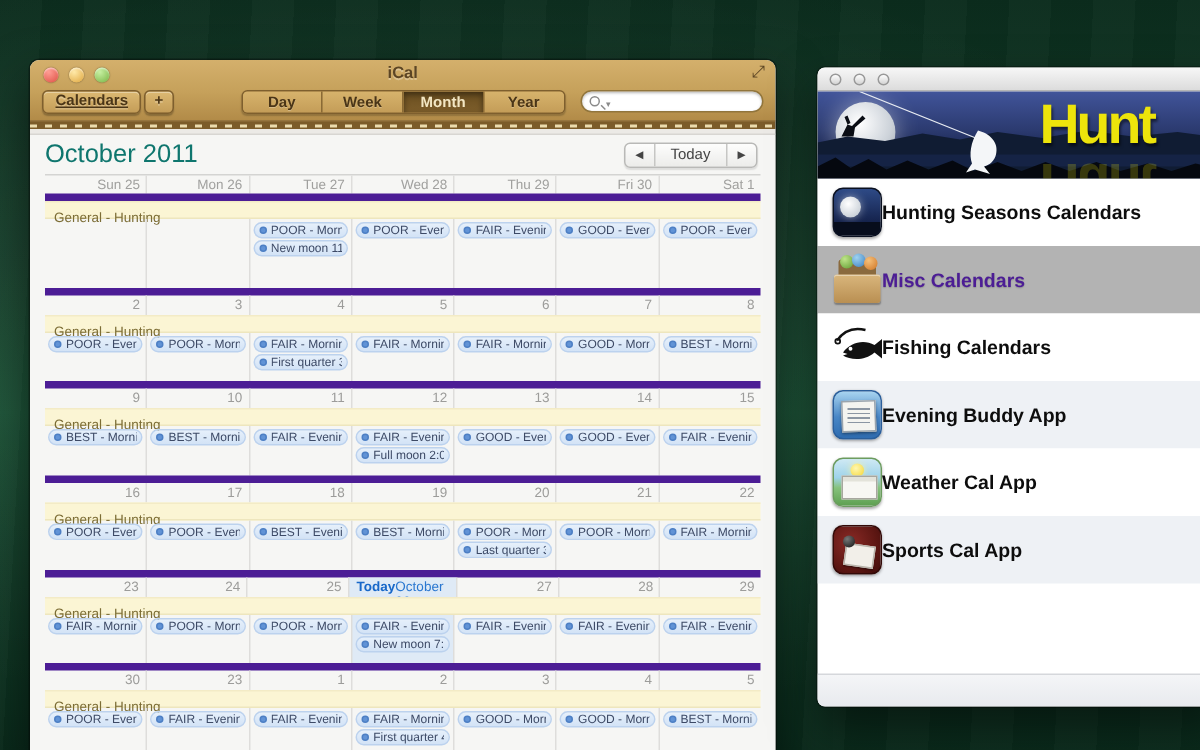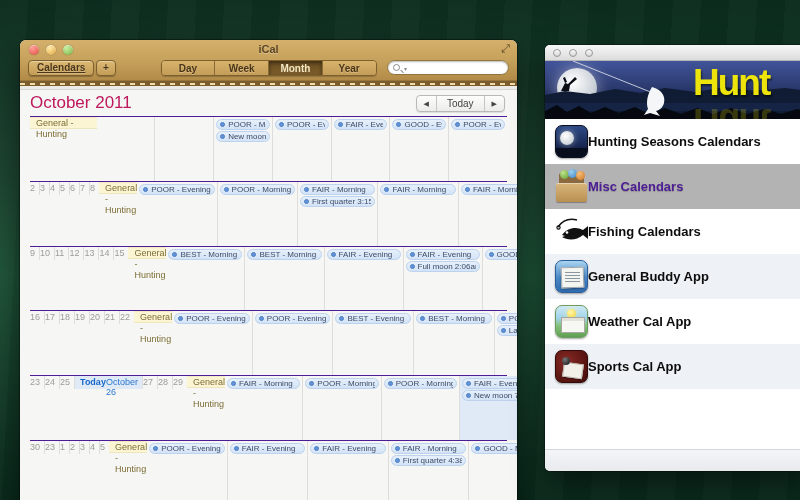--- a/index.html
+++ b/index.html
@@ -43,33 +43,33 @@
   .mag { position:absolute; left:5px; top:3px; width:7px; height:7px; border:1.4px solid #8a8a8a; border-radius:50%; }
   .mag::after { content:""; position:absolute; left:6px; top:6px; width:4px; height:1.4px; background:#8a8a8a; transform:rotate(45deg); }
   .mag-arrow { position:absolute; left:16px; top:4px; font-size:6px; color:#8a8a8a; }
   .stitch-strip { height:6px; background:#7c5c2a; border-top:1px solid #96753f;
     background-image:repeating-linear-gradient(90deg,#ecdcae 0 5px,rgba(0,0,0,0) 5px 10px);
     background-size:100% 2px; background-position:0 2px; background-repeat:no-repeat; }
   .torn-edge { height:4px; background:#eceae6; border-bottom:1px solid #d8d6d2; box-shadow:0 1px 1px rgba(0,0,0,.12); }
 
   .cal-content { position:absolute; left:0; right:0; top:50px; bottom:0; background:#f6f6f4; }
   .month-bar { position:relative; height:26px; }
-  .month-title { position:absolute; left:10px; top:3px; font-size:17px; color:#be185d; }
+  .month-title { position:absolute; left:10px; top:3px; font-size:17px; color:#0f766e; }
   .nav-seg { position:absolute; right:12px; top:5px; height:17px; display:flex; border:1px solid #b9b9b7; border-radius:4px; overflow:hidden;
     background:linear-gradient(#fdfdfc,#ececea); box-shadow:0 1px 1px rgba(0,0,0,.1); }
   .nav-seg > span { line-height:15px; color:#444; border-left:1px solid #c6c6c4; }
   .nav-seg > span:first-child{ border-left:none; }
   .nav-arrow { font-size:7px; padding:0 7px; }
   .nav-today { font-size:10px; padding:0 10px; }
 
   .month-grid { position:absolute; left:10px; right:10px; top:26px; bottom:5px; display:flex; flex-direction:column; }
   .grid-header-row { display:flex; height:13px; border-top:1px solid #d4d4d2; }
   .hcell { flex:1; text-align:right; padding:1px 4px 0 0; font-size:9px; color:#a0a09e; border-left:1px solid #dedddb; }
   .hcell:first-child{ border-left:none; }
-  .week-row { flex:1; display:flex; flex-direction:row; border-top:1px solid #4c1d95; }
+  .week-row { flex:1; display:flex; flex-direction:column; border-top:5px solid #4c1d95; }
   .num-row { display:flex; height:13px; }
   .ncell { flex:1; text-align:right; padding:1px 4px 0 0; font-size:9px; color:#9c9c9a; border-left:1px solid #dedddb; }
   .ncell:first-child{ border-left:none; }
   .ncell.today { background:#dfeaf6; display:flex; justify-content:space-between; padding:1px 4px 0 5px; text-align:left; }
   .today-word { color:#1868c9; font-weight:bold; font-size:9px; }
   .today-date { color:#2a77d0; font-size:9px; }
   .allday { height:12px; background:#fbf5d4; border-top:1px solid #f3ebc6; border-bottom:1px solid #eee6bd; }
   .allday span { font-size:9px; color:#7c6d35; padding-left:6px; line-height:11px; display:inline-block; }
   .events-row { flex:1; display:flex; }
   .ecell { flex:1; border-left:1px solid #dedddb; padding-top:1px; overflow:hidden; }
@@ -176,20 +176,29 @@
   <div class="cal-content">
     <div class="month-bar">
       <div class="month-title">October 2011</div>
       <div class="nav-seg">
         <span class="nav-arrow">◀</span>
         <span class="nav-today">Today</span>
         <span class="nav-arrow">▶</span>
       </div>
     </div>
     <div class="month-grid">
+        <div class="grid-header-row">
+          <div class="hcell">Sun 25</div>
+          <div class="hcell">Mon 26</div>
+          <div class="hcell">Tue 27</div>
+          <div class="hcell">Wed 28</div>
+          <div class="hcell">Thu 29</div>
+          <div class="hcell">Fri 30</div>
+          <div class="hcell">Sat 1</div>
+        </div>
         <div class="week-row">
           <div class="allday"><span>General - Hunting</span></div>
           <div class="events-row">
             <div class="ecell"></div>
             <div class="ecell"></div>
             <div class="ecell">
               <div class="pill">
                 <i></i>
                 <span>POOR - Morning</span>
               </div>
@@ -573,21 +582,21 @@
         <div class="picon fishing-icon"><svg width="33" height="33" viewBox="0 0 33 33">
             <path d="M3,12 Q10,2 22,5" fill="none" stroke="#111" stroke-width="1.6"></path>
             <circle cx="3.5" cy="12.5" r="1.6" fill="none" stroke="#111" stroke-width="1.2"></circle>
             <path d="M7,20 C12,13 21,11 28,15 L33,11 L33,24 L28,20 C21,26 12,25 7,22 L10,21 Z" fill="#111"></path>
             <circle cx="12" cy="17.5" r="1.3" fill="#fff"></circle>
           </svg></div>
         <span class="plabel">Fishing Calendars</span>
       </div>
       <div class="prow alt">
         <div class="picon calendar-buddy-icon"></div>
-        <span class="plabel">General Buddy App</span>
+        <span class="plabel">Evening Buddy App</span>
       </div>
       <div class="prow">
         <div class="picon weather-cal-icon"></div>
         <span class="plabel">Weather Cal App</span>
       </div>
       <div class="prow alt">
         <div class="picon sports-cal-icon"></div>
         <span class="plabel">Sports Cal App</span>
       </div>
     </div>

